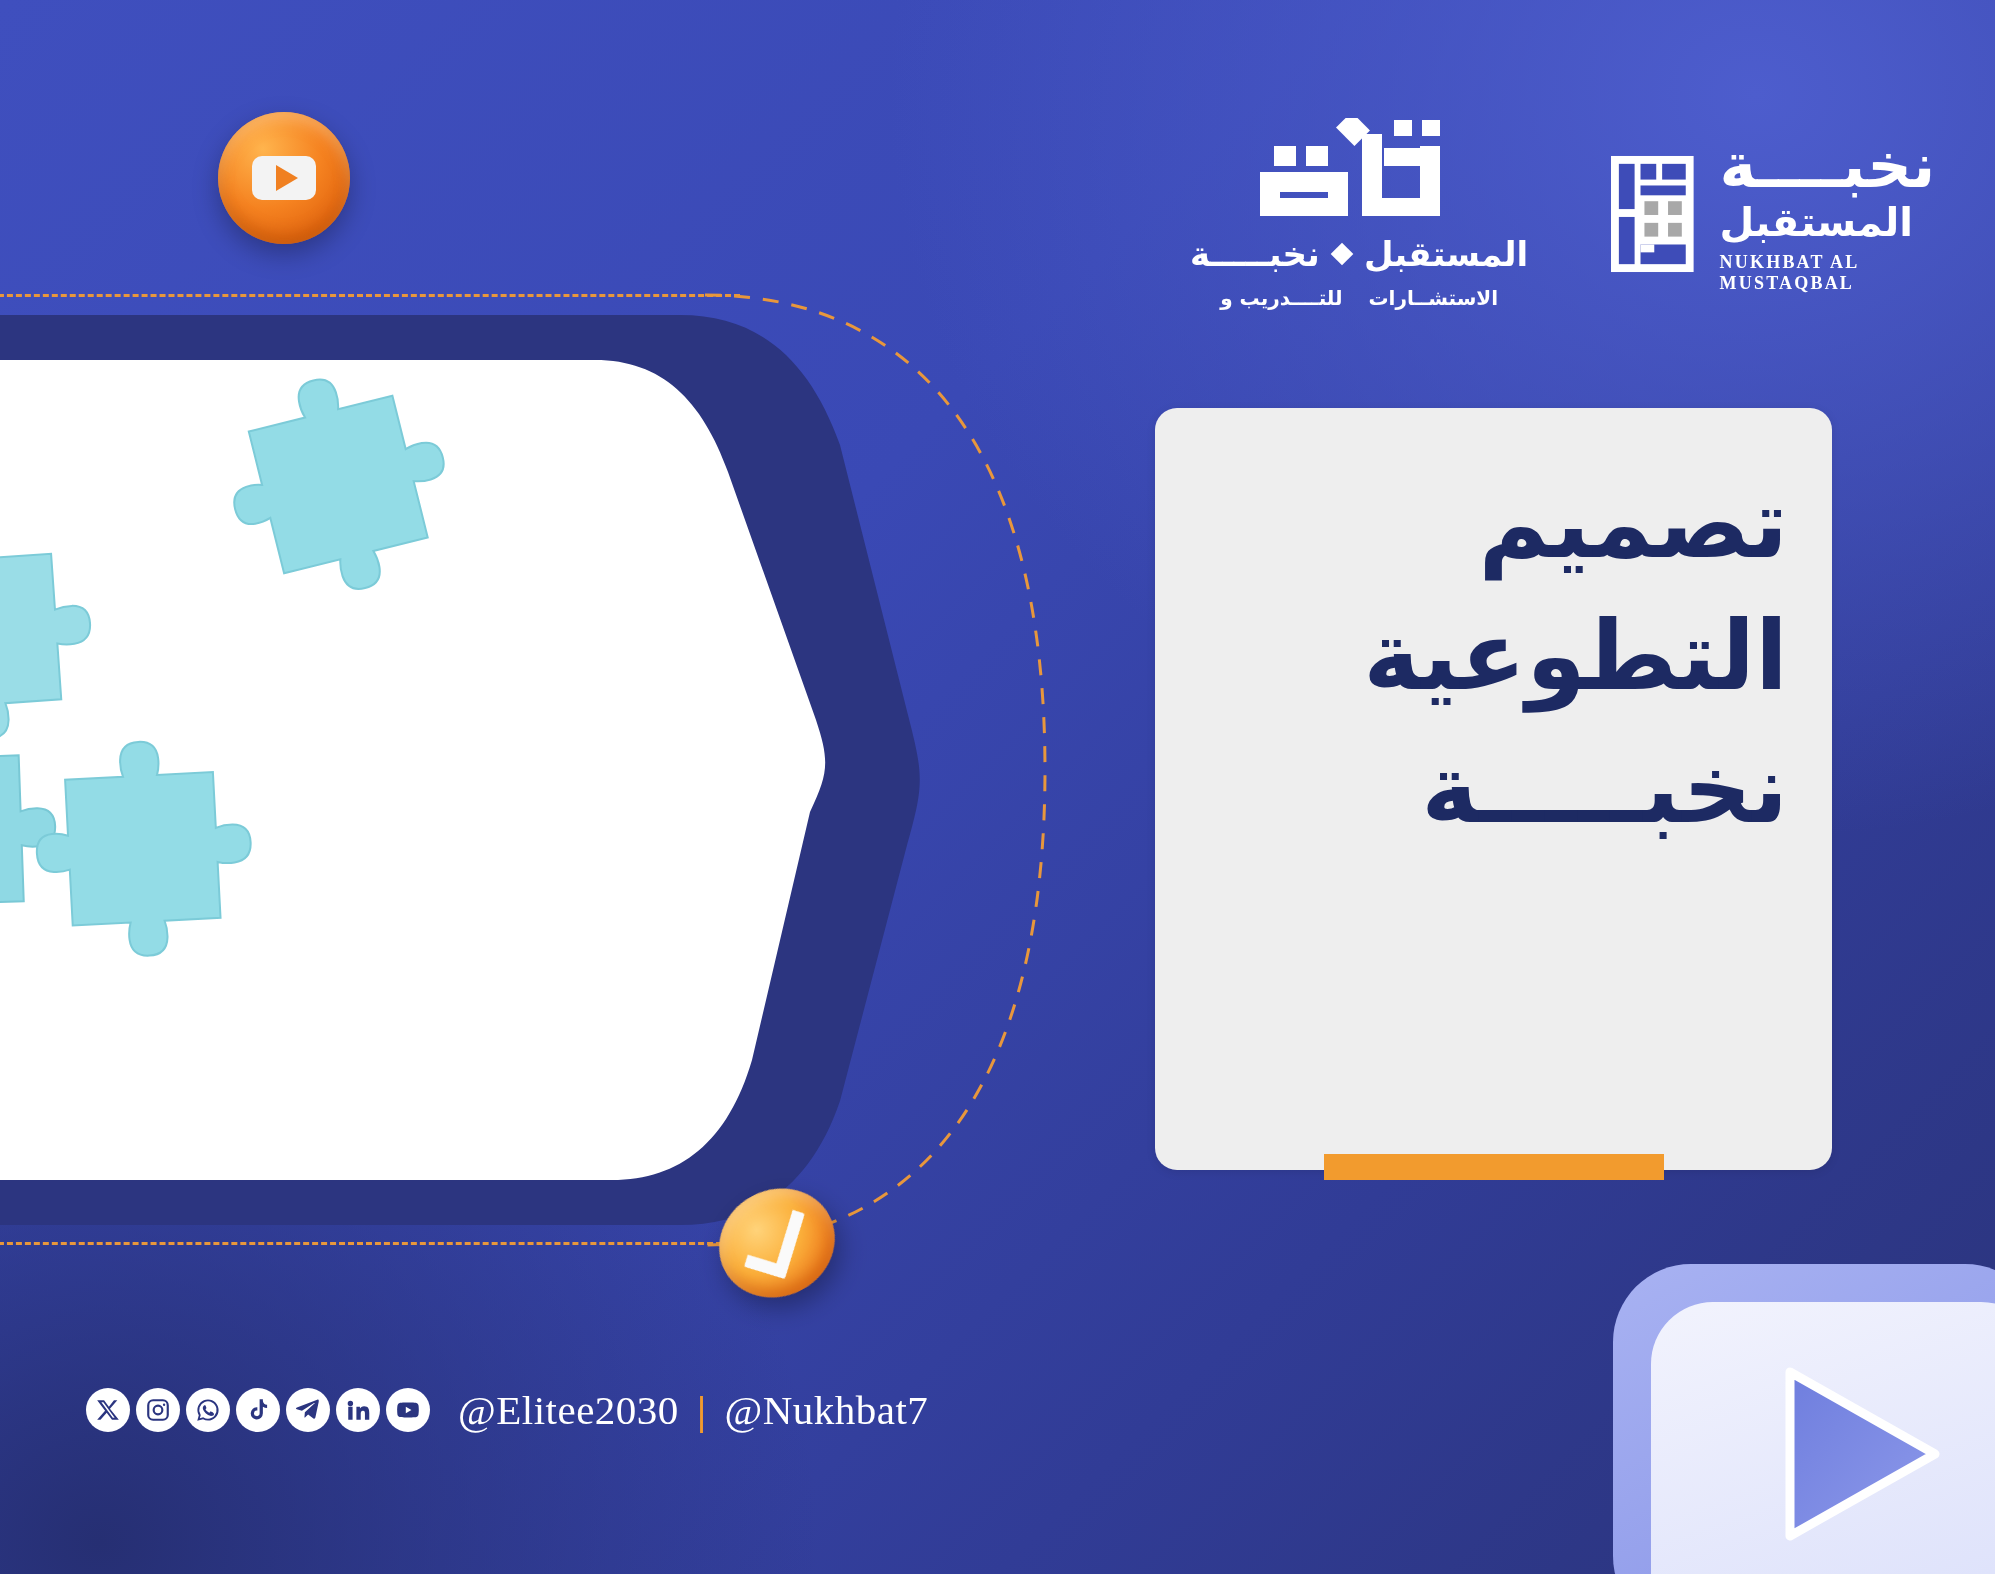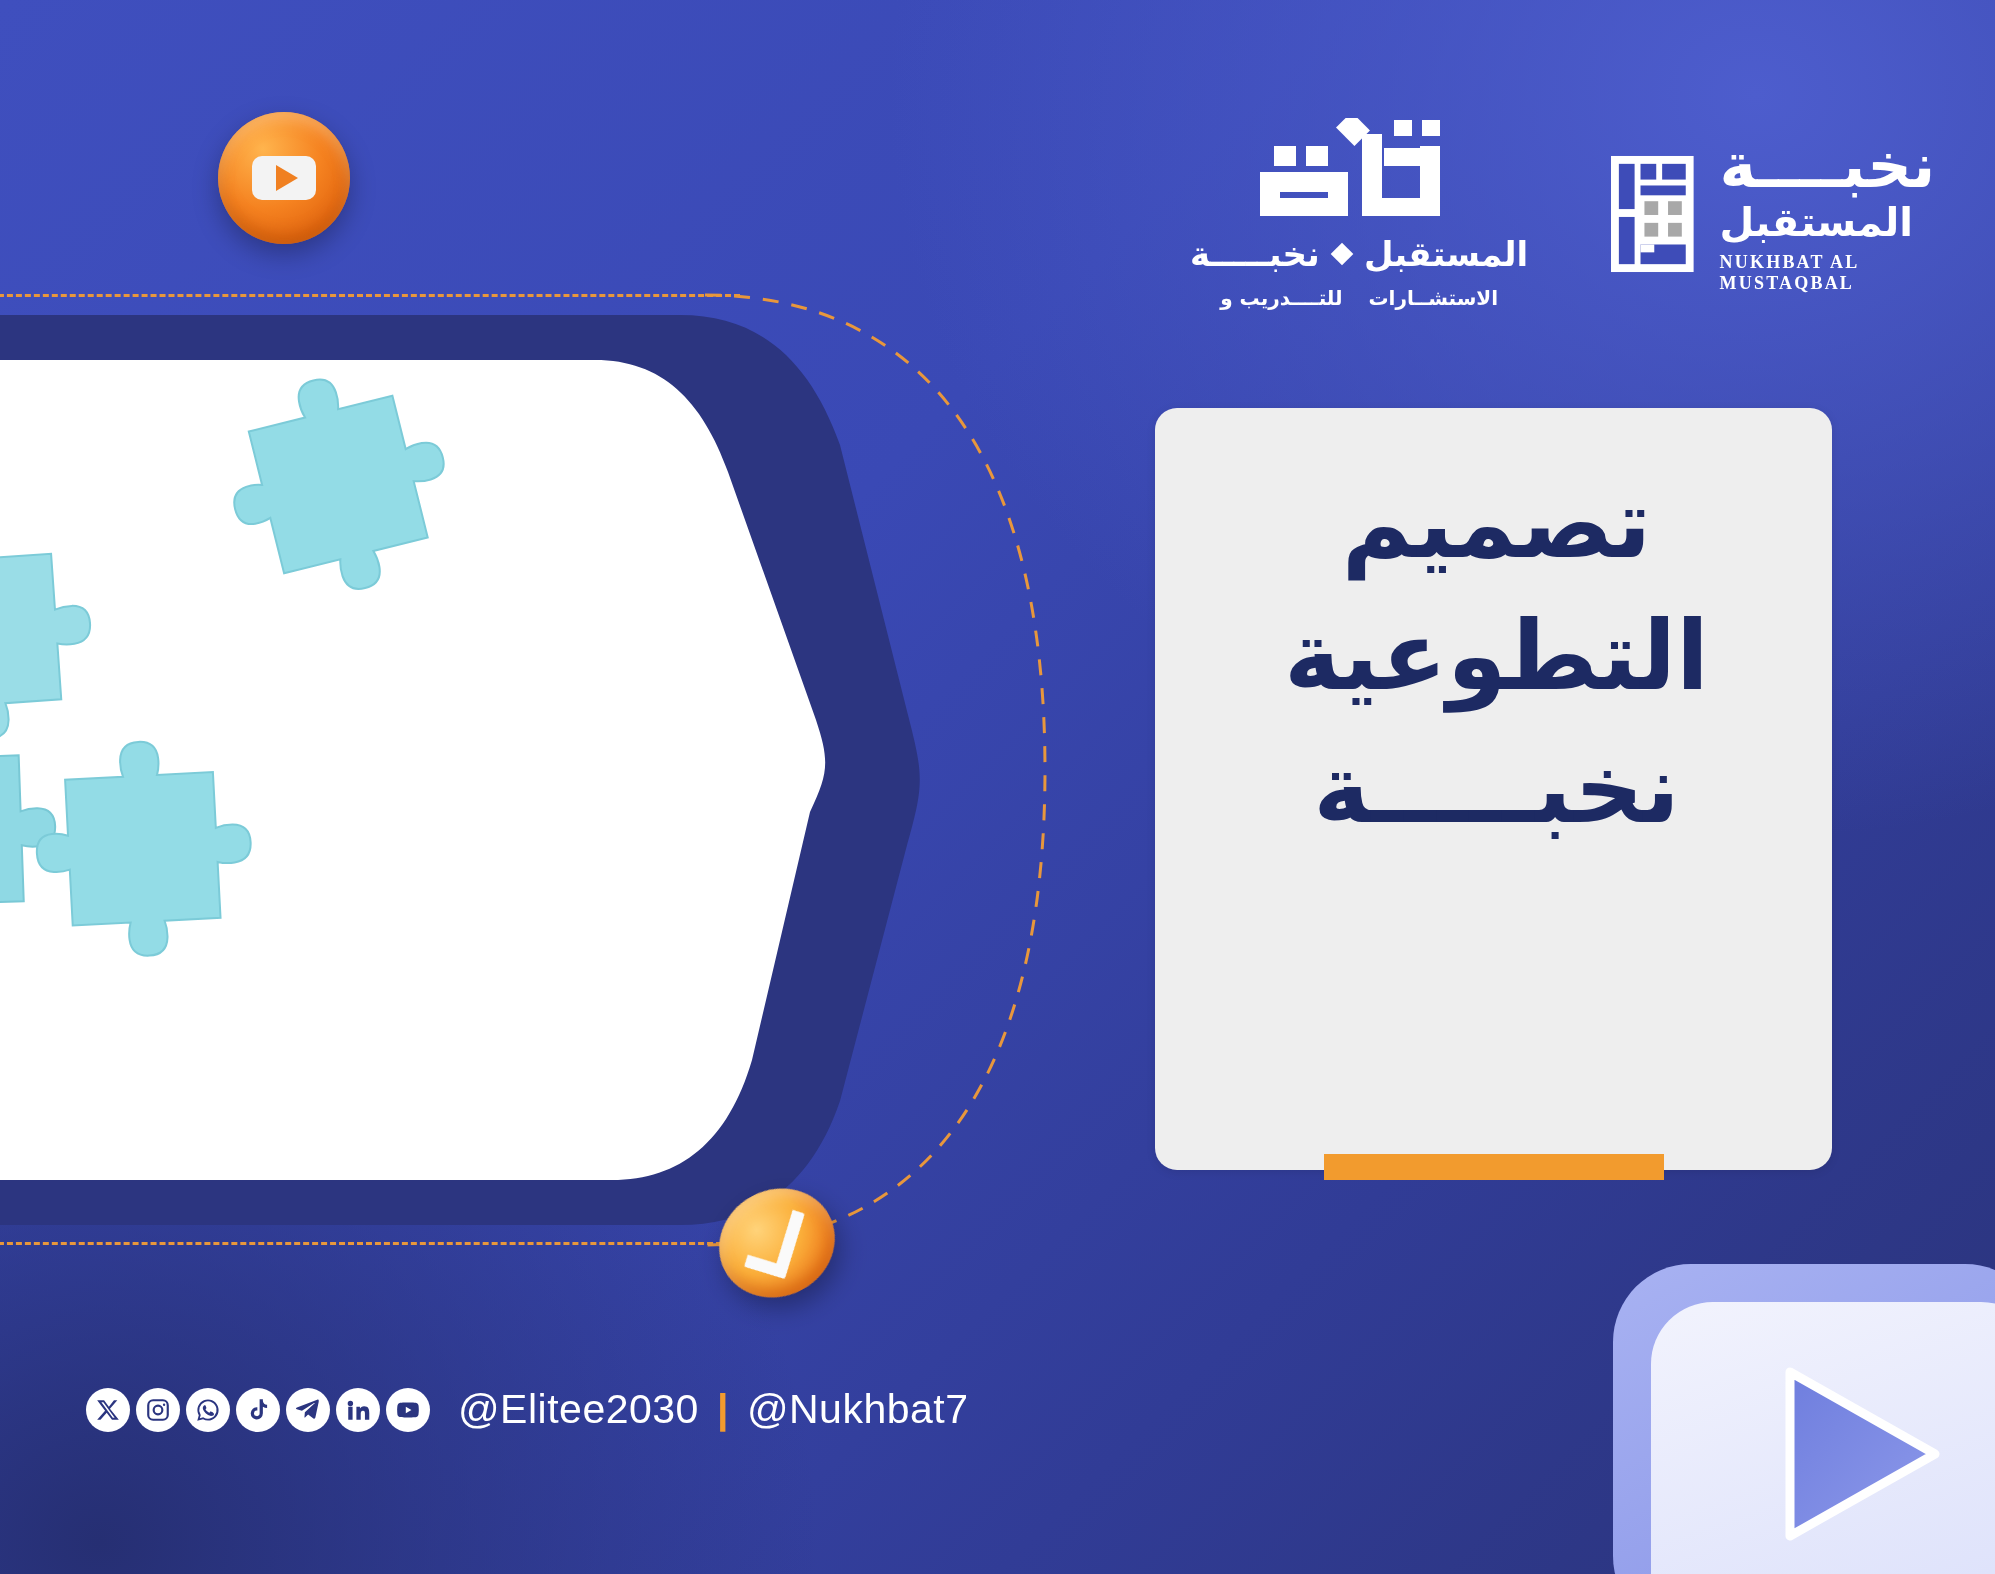--- a/index.html
+++ b/index.html
@@ -17,21 +17,20 @@
   }
 
   
   .title-card{
     position:absolute;left:1155px;top:408px;width:677px;height:762px;
     background:#eeeeee;border-radius:22px;
     box-shadow:0 2px 10px rgba(0,0,0,.10);
   }
   .title-text{
     position:absolute;left:6px;right:0;top:50px;
-    text-align:center;
     color:#1d2a63;
     font-weight:700;
     font-size:96px;line-height:1.38;
     direction:rtl;
     padding:0 44px;box-sizing:border-box;
     letter-spacing:-1px;
   }
   .title-line{display:block;white-space:nowrap;}
   .title-underbar{
     position:absolute;left:50%;transform:translateX(-50%);
@@ -62,21 +61,21 @@
   }
   .sicon{
     width:44px;height:44px;border-radius:50%;background:#fff;
     display:flex;align-items:center;justify-content:center;
     margin-right:6px;flex:0 0 auto;
   }
   .sicon svg{width:26px;height:26px;fill:#2b3580;}
   .handles{
     display:flex;align-items:center;gap:18px;margin-left:22px;
     color:#fff;font-size:41px;font-weight:400;letter-spacing:.5px;
-    font-family:Liberation Sans, sans-serif;
+    font-family:Liberation Serif, serif;
   }
   .pipe{color:#f29b2e;font-weight:700;}
 
   
   .coin{position:absolute;border-radius:50%;}
   .coin-yt{
     left:218px;top:112px;width:132px;height:132px;
     background:radial-gradient(circle at 34% 28%,#ffb44d 0%,#f58220 46%,#e2650f 78%,#f79a3b 100%);
     box-shadow:0 10px 26px rgba(0,0,0,.28), inset 0 -8px 16px rgba(170,70,0,.45), inset 0 8px 14px rgba(255,210,150,.55);
     display:flex;align-items:center;justify-content:center;

